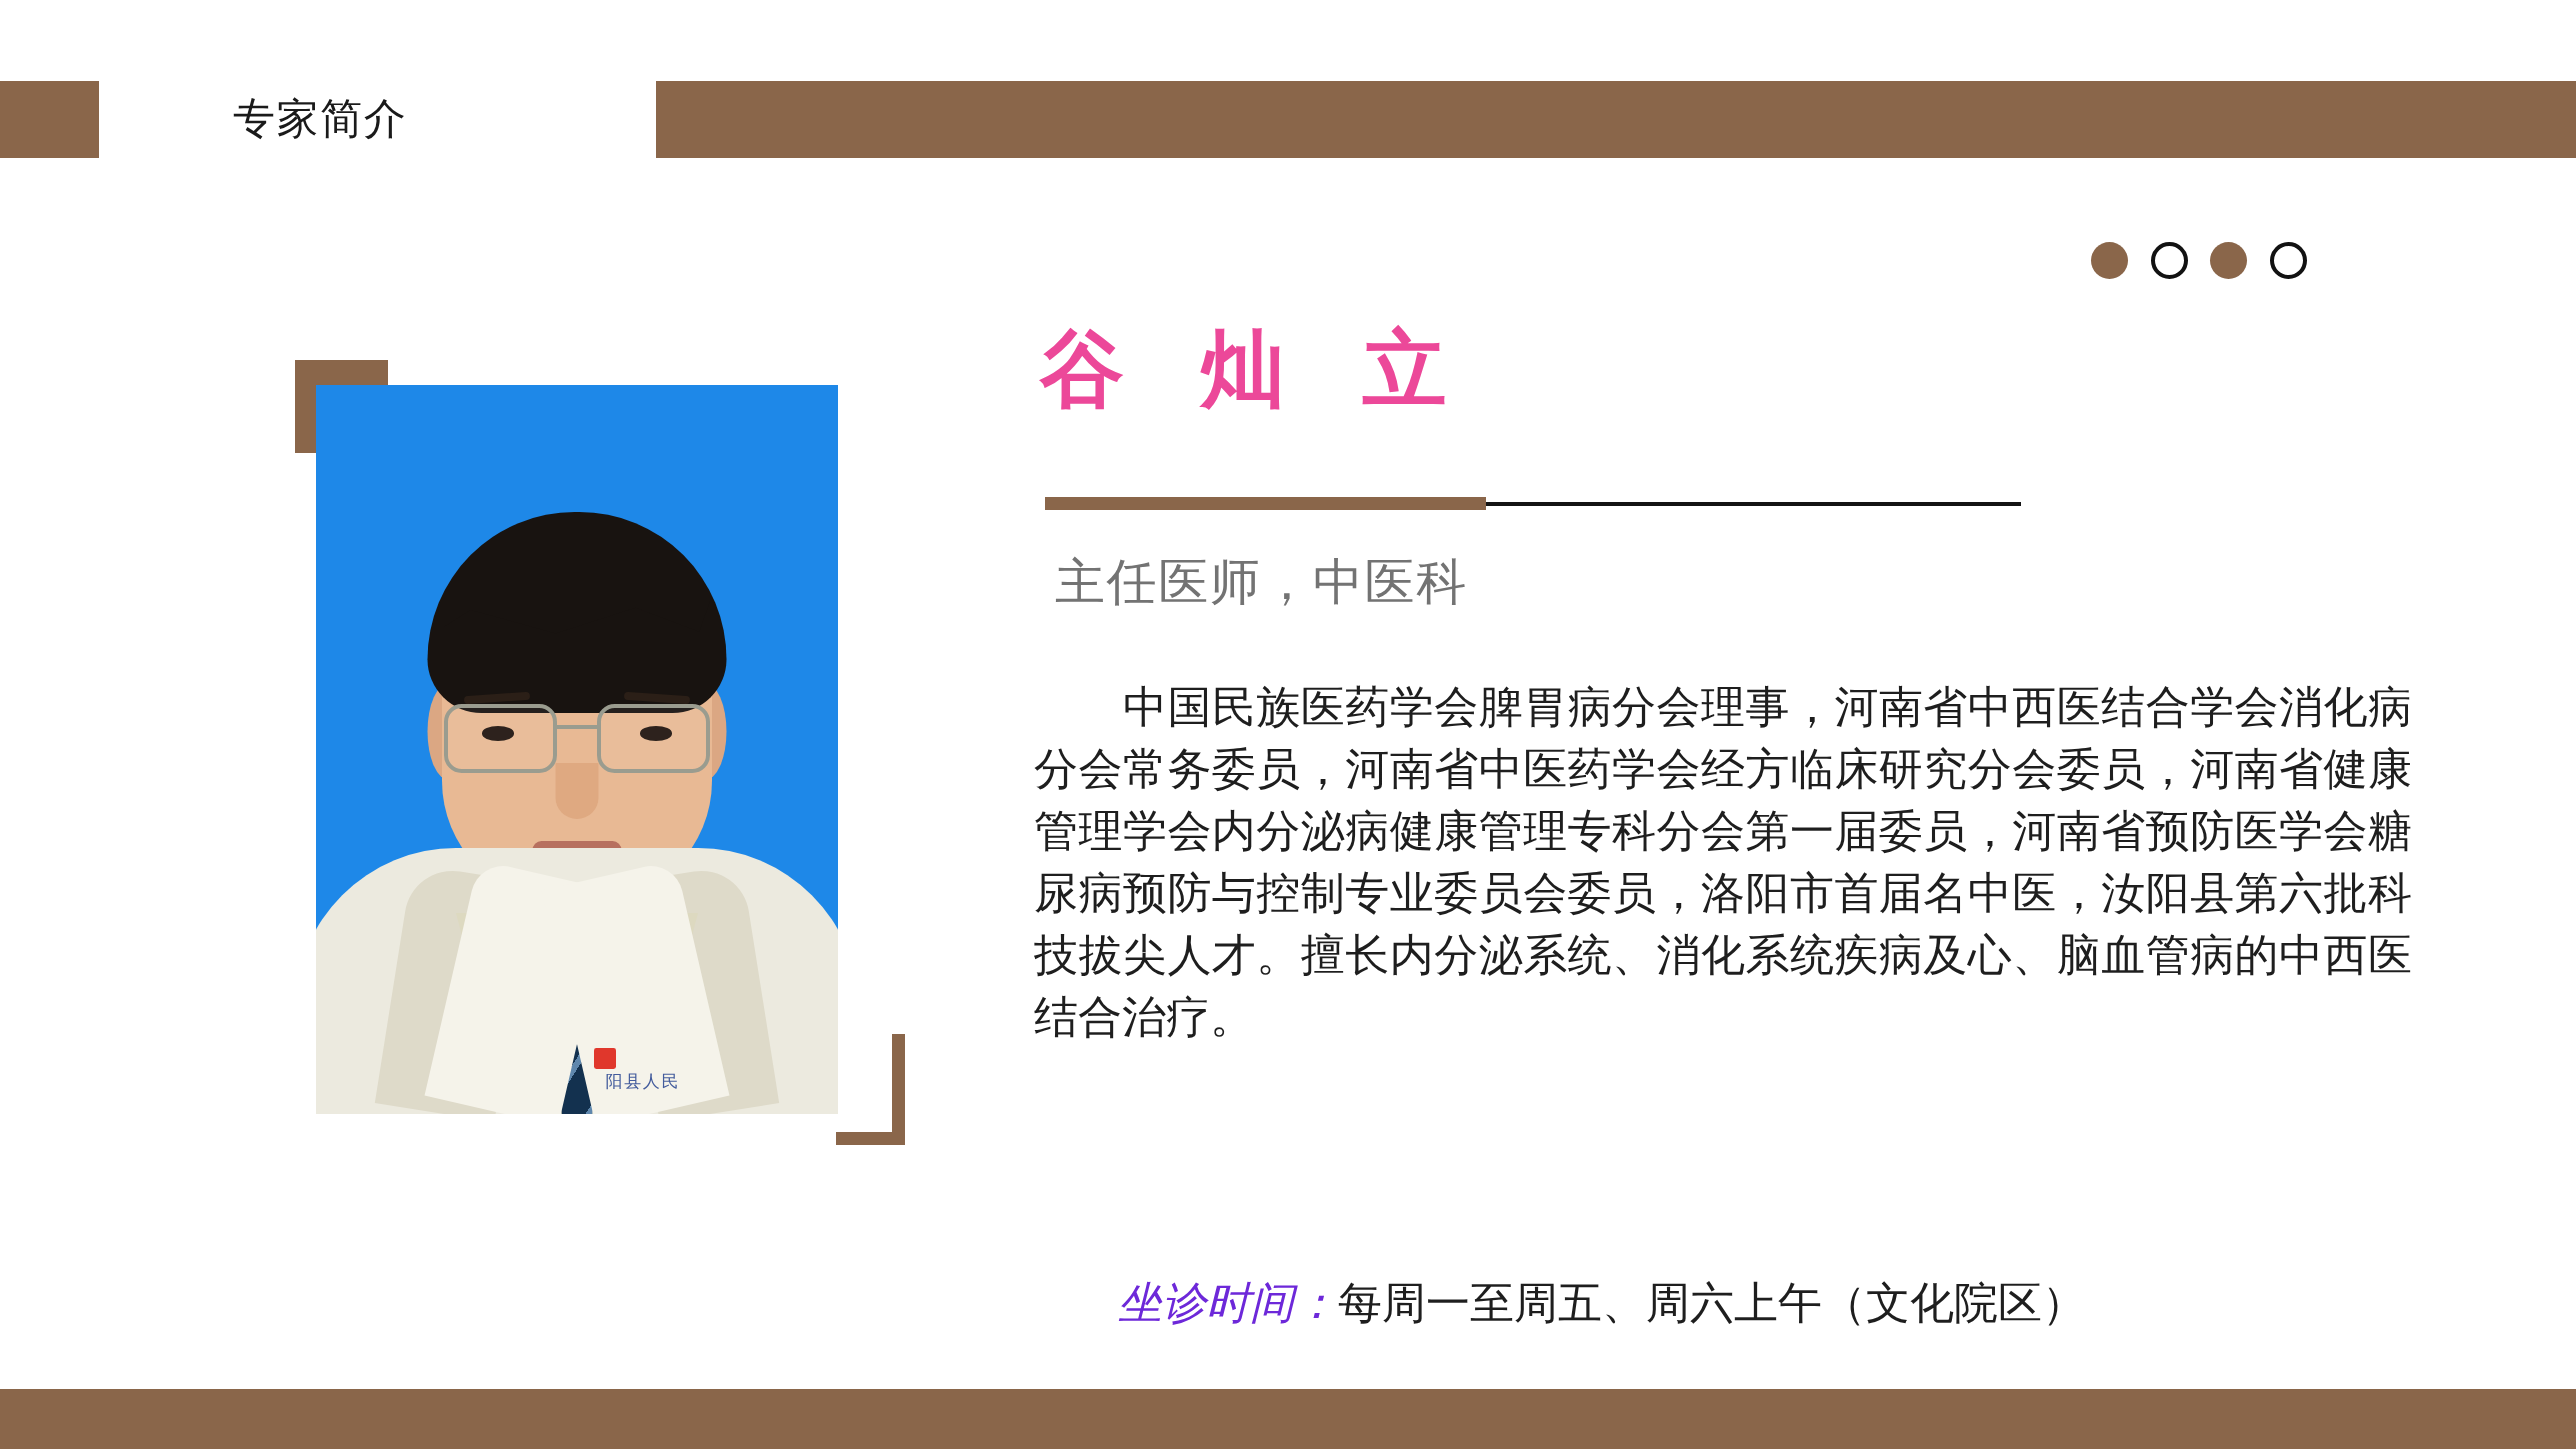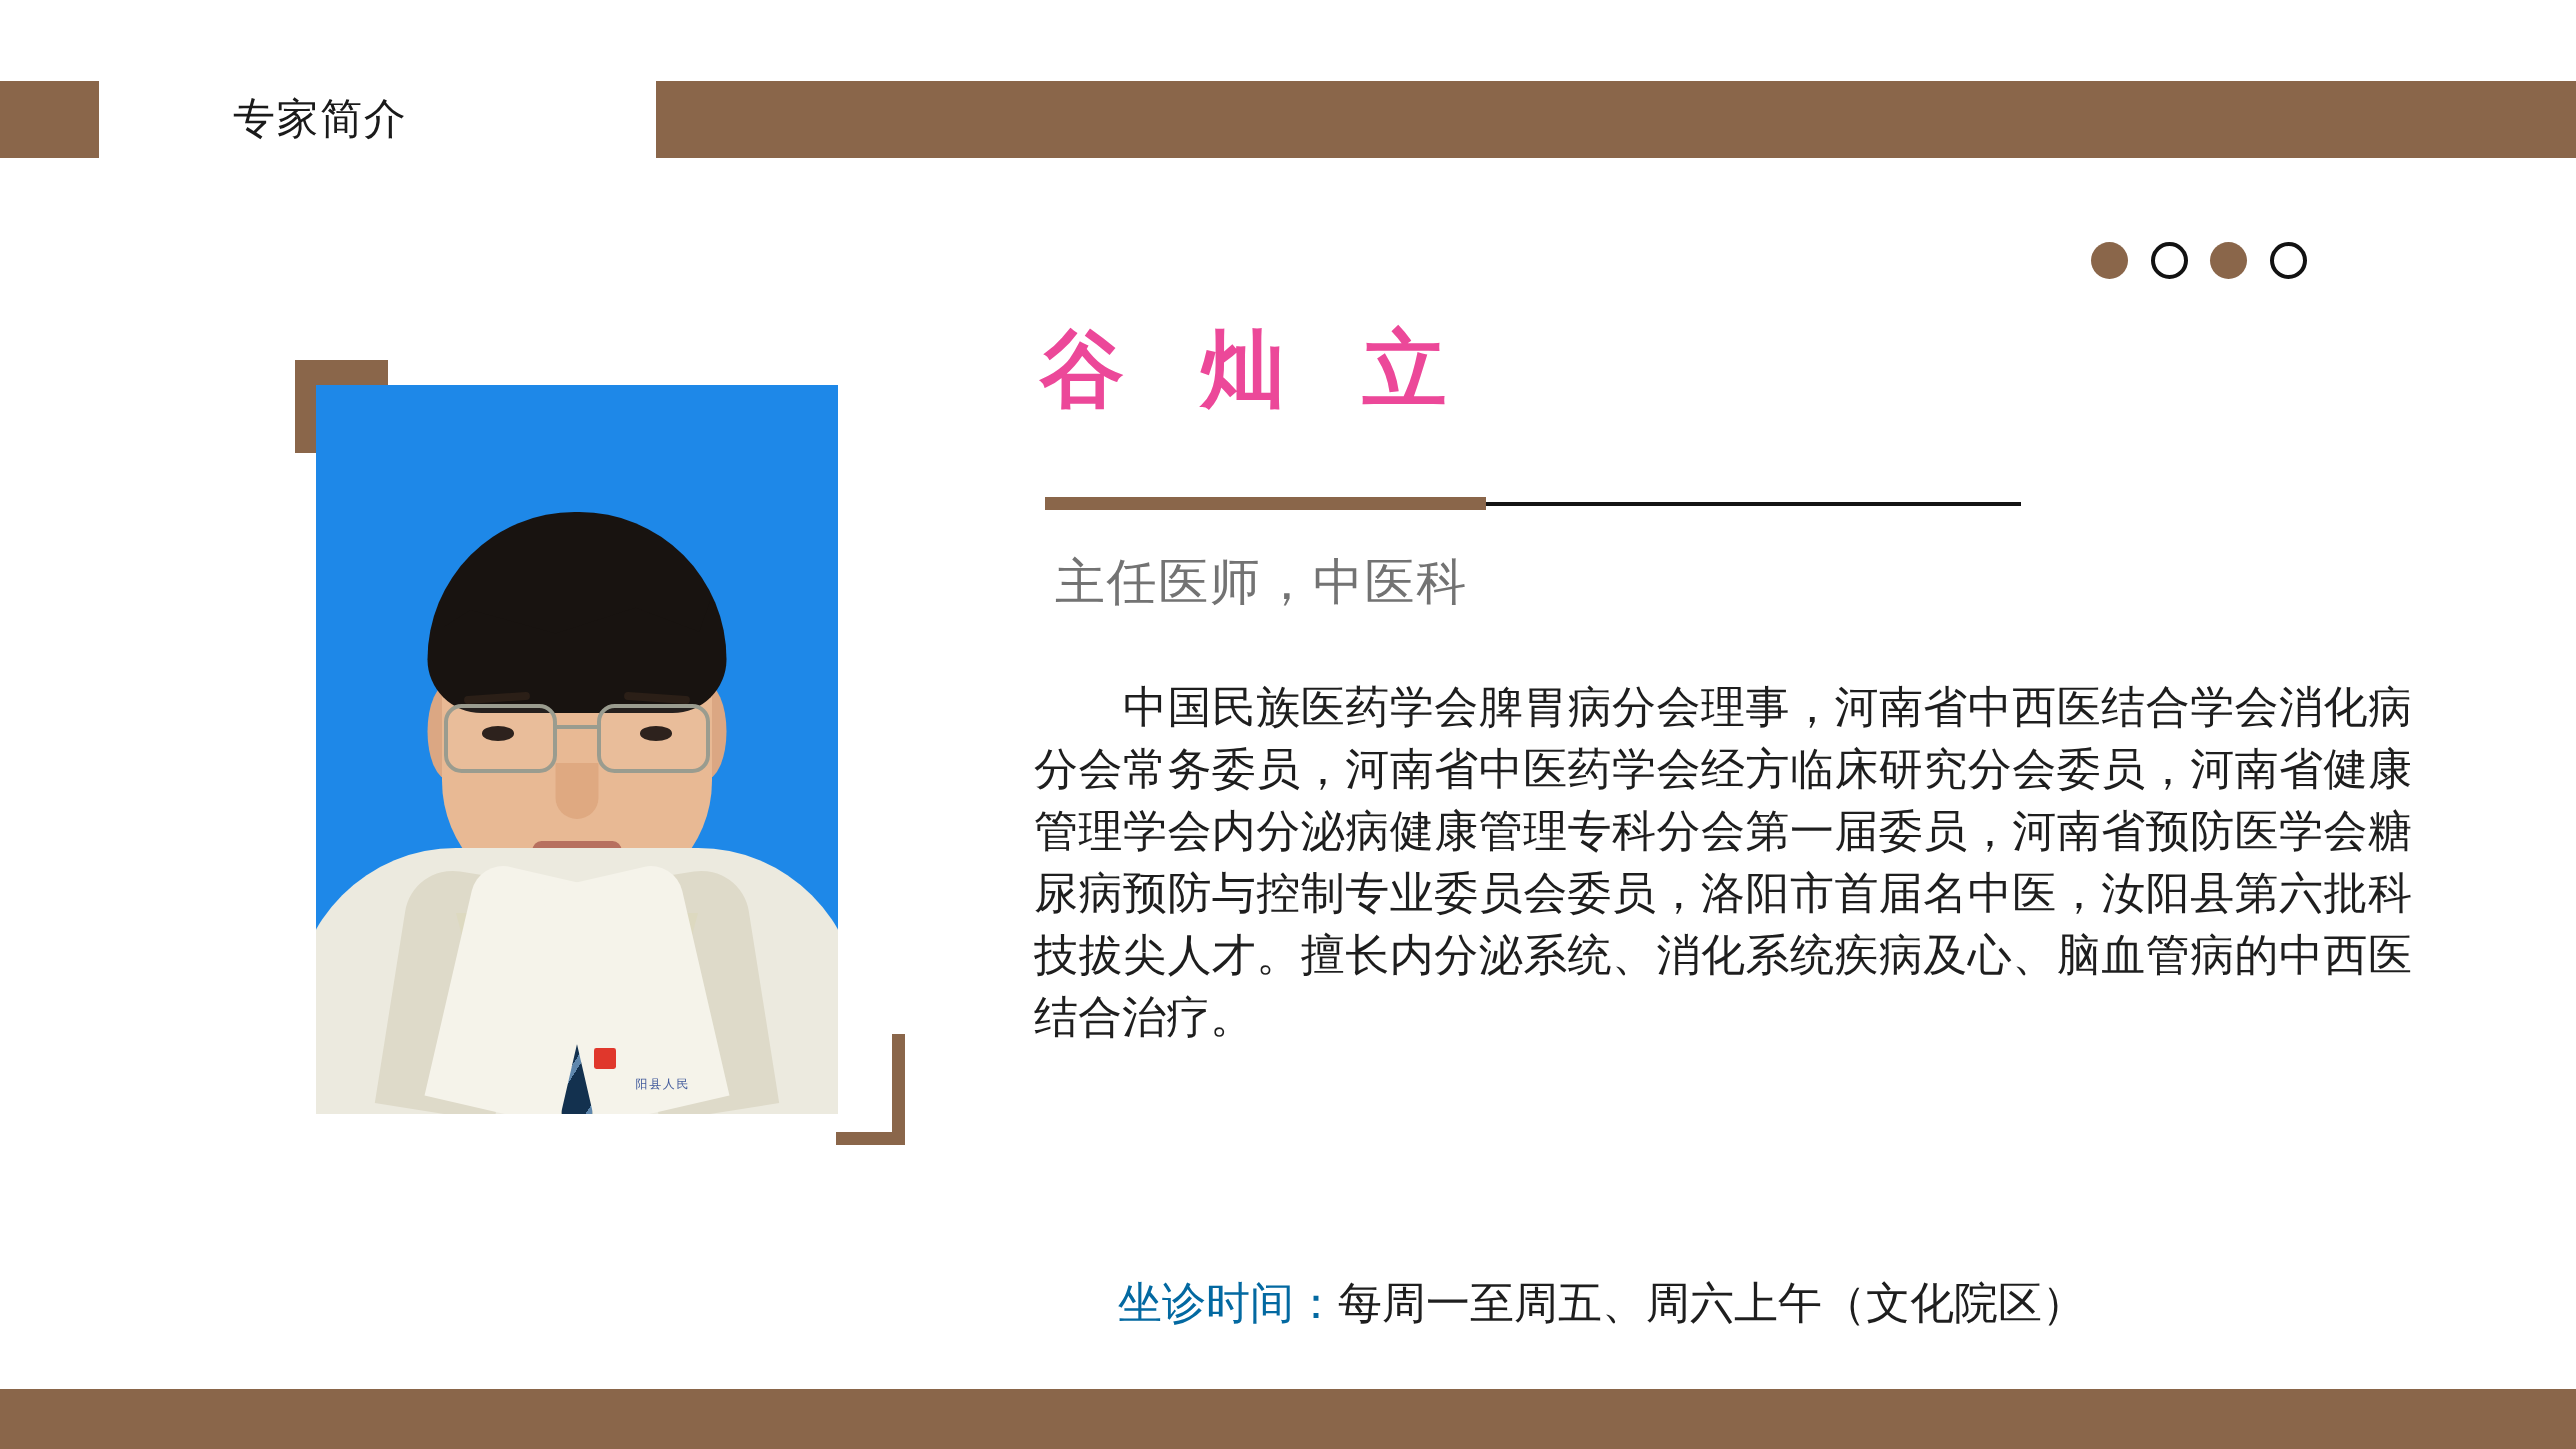--- a/index.html
+++ b/index.html
@@ -127,22 +127,22 @@
   }
   .p-lapelL {
     position: absolute; left: 134px; bottom: 0; width: 137px; height: 242px;
     background: #f5f3ea; transform: rotate(13deg); border-radius: 32px 0 0 0;
   }
   .p-lapelR {
     position: absolute; right: 134px; bottom: 0; width: 137px; height: 242px;
     background: #f5f3ea; transform: rotate(-13deg); border-radius: 0 32px 0 0;
   }
   .p-badge {
-    position: absolute; right: 148px; bottom: 21px;
-    font-size: 12px; color: #24418f; letter-spacing: 1.6px;
+    position: absolute; right: 158px; bottom: 21px;
+    font-size: 17px; color: #24418f; letter-spacing: 1.6px;
     writing-mode: initial; opacity: .85;
   }
   .p-badge-red {
     position: absolute; right: 222px; bottom: 45px;
     width: 22.5px; height: 21px; background: #e0372c; border-radius: 2.4px;
   }
   .p-ears {
     position: absolute; left: 50%; top: 298px; transform: translateX(-50%);
     width: 299px; height: 105px;
   }
@@ -258,21 +258,21 @@
     left: 1029px;
     top: 1272px;
     width: 1401px;
     font-size: 44px;
     line-height: 62px;
     color: #1e1e1e;
     text-indent: 89px;
     white-space: nowrap;
     font-family: "DejaVu Sans", "Liberation Sans", sans-serif;
   }
-  .schedule-label { color: #0369a1; }
+  .schedule-label { color: #6d28d9; font-style: italic; }
 
   
   .footer-bar {
     position: absolute;
     left: 0;
     top: 1389px;
     width: 2576px;
     height: 60px;
     background: #8a664a;
   }

